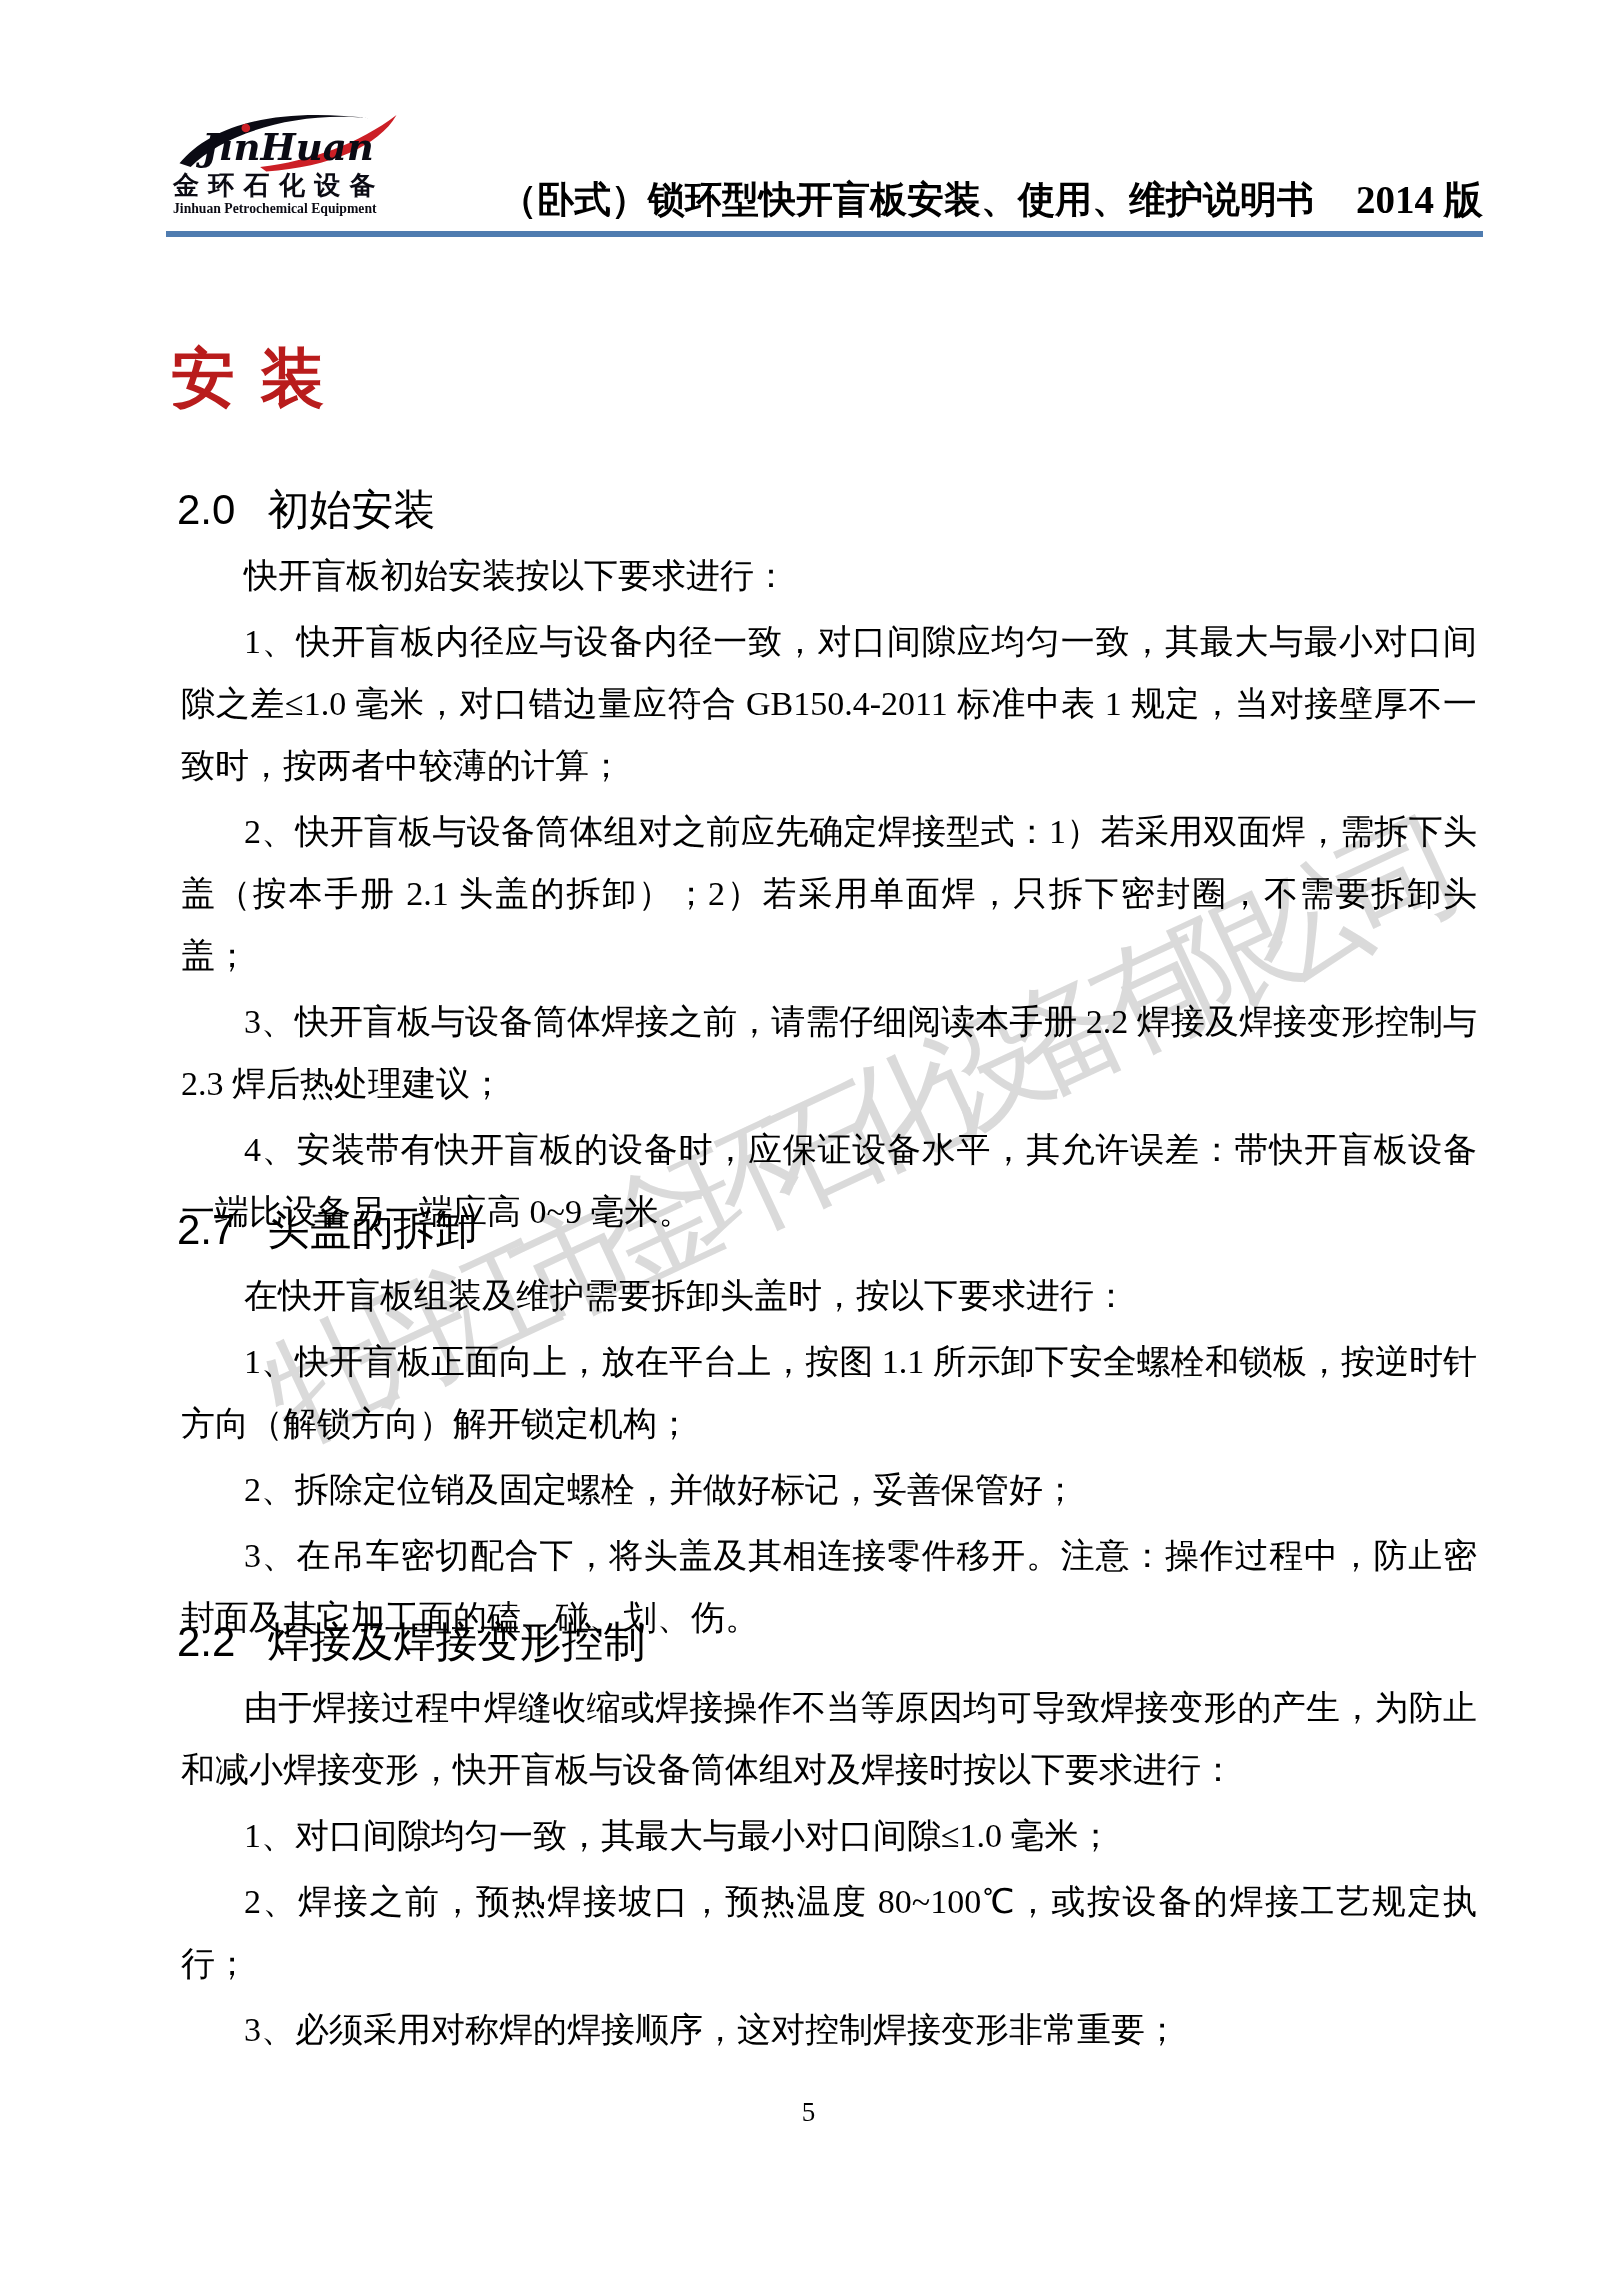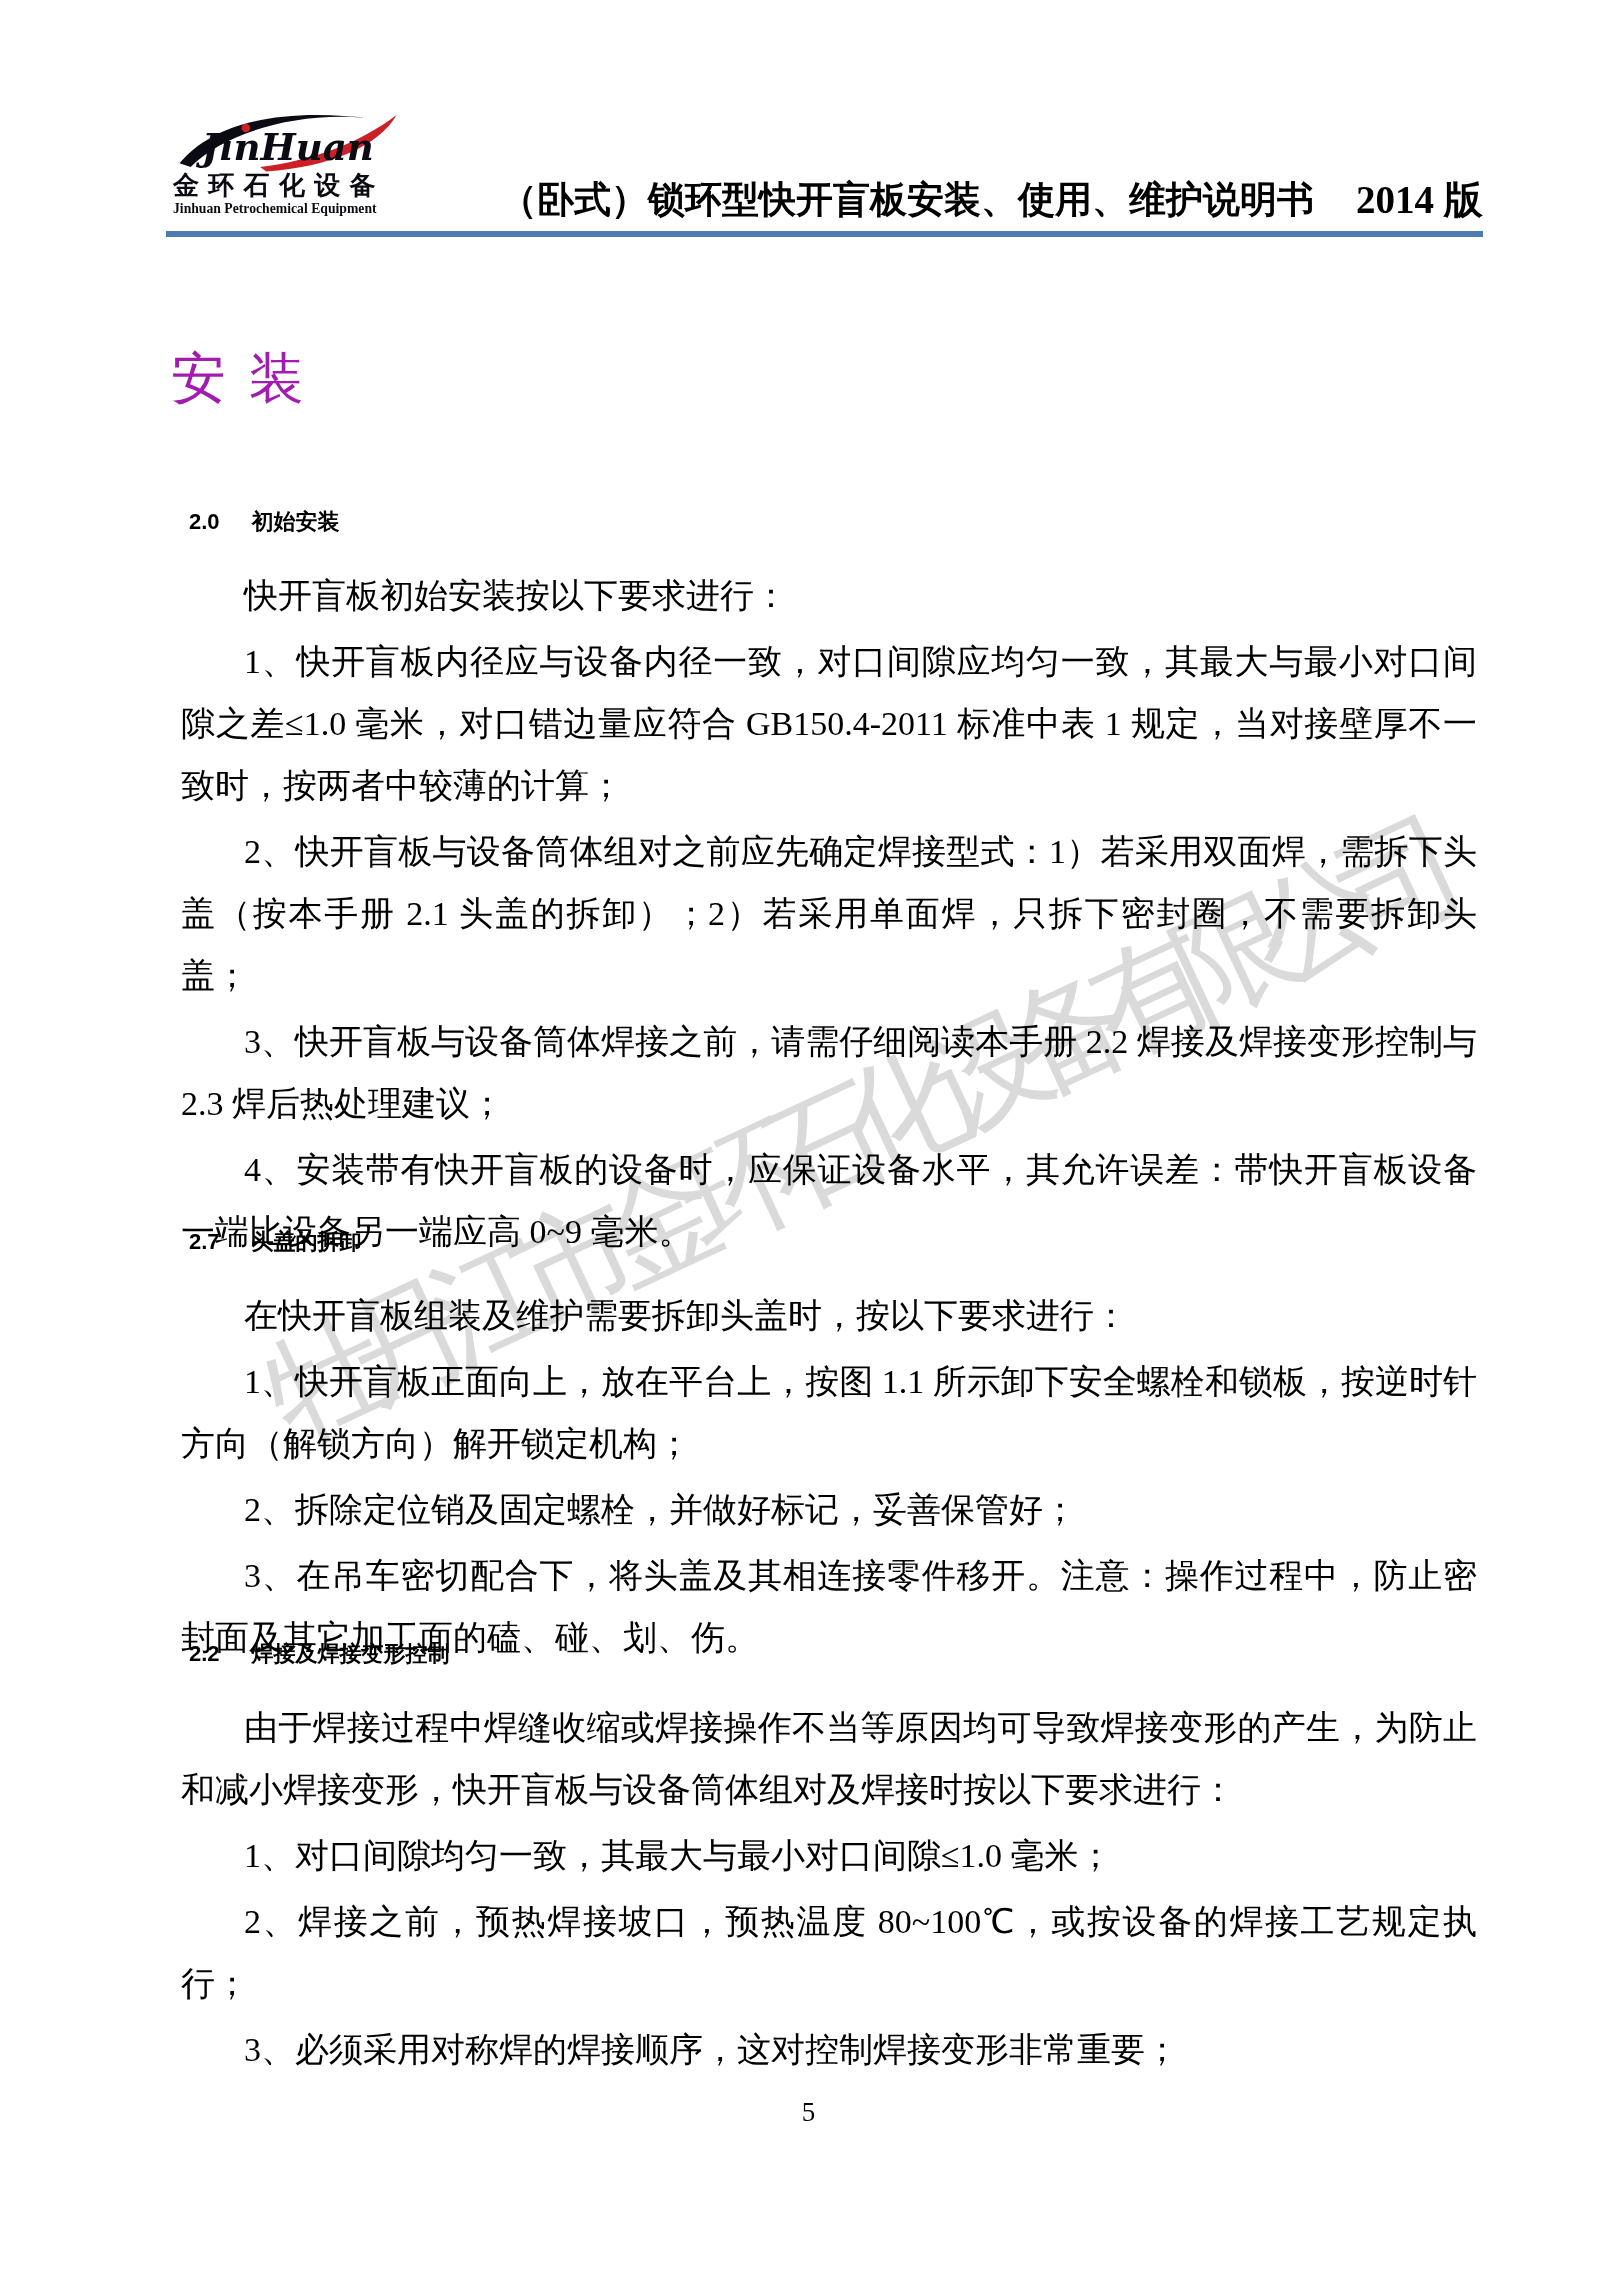--- a/index.html
+++ b/index.html
@@ -40,36 +40,36 @@
     font-size:39px; font-weight:bold; line-height:32px; white-space:nowrap;
   }
   .header-rule {
     position:absolute; left:166px; top:231px; width:1317px; height:5.6px;
     background:#4f7cb0; z-index:3;
   }
 
   
   .main-title {
     position:absolute; left:171px; top:338px; z-index:3;
-    font-family:"Liberation Sans", sans-serif; font-weight:normal;
-    font-size:55px; line-height:81px; color:#a21caf;
+    font-family:"Liberation Sans", sans-serif; font-weight:bold;
+    font-size:64px; line-height:81px; color:#b91c1c;
     letter-spacing:3.7px; white-space:nowrap;
   }
 
   
   .section {
     position:absolute; left:177px; width:1304px; z-index:2;
     font-size:34px; line-height:62px;
   }
   .sec-0 { top:479px; }
   .sec-1 { top:1199px; }
   .sec-2 { top:1611px; }
   .section-head {
-    margin:12px; font-family:"Liberation Sans", sans-serif;
-    font-weight:bold; font-size:22px; line-height:62px;
+    margin:0; font-family:"Liberation Sans", sans-serif;
+    font-weight:normal; font-size:42px; line-height:62px;
   }
   .section-head .sec-num { display:inline-block; margin-right:32px; }
   .section p {
     margin:4px; text-indent:1.85em; text-align:justify;
     text-justify:inter-ideograph;
   }
 
   
   .footer {
     position:absolute; left:0; top:2097px; width:100%;

